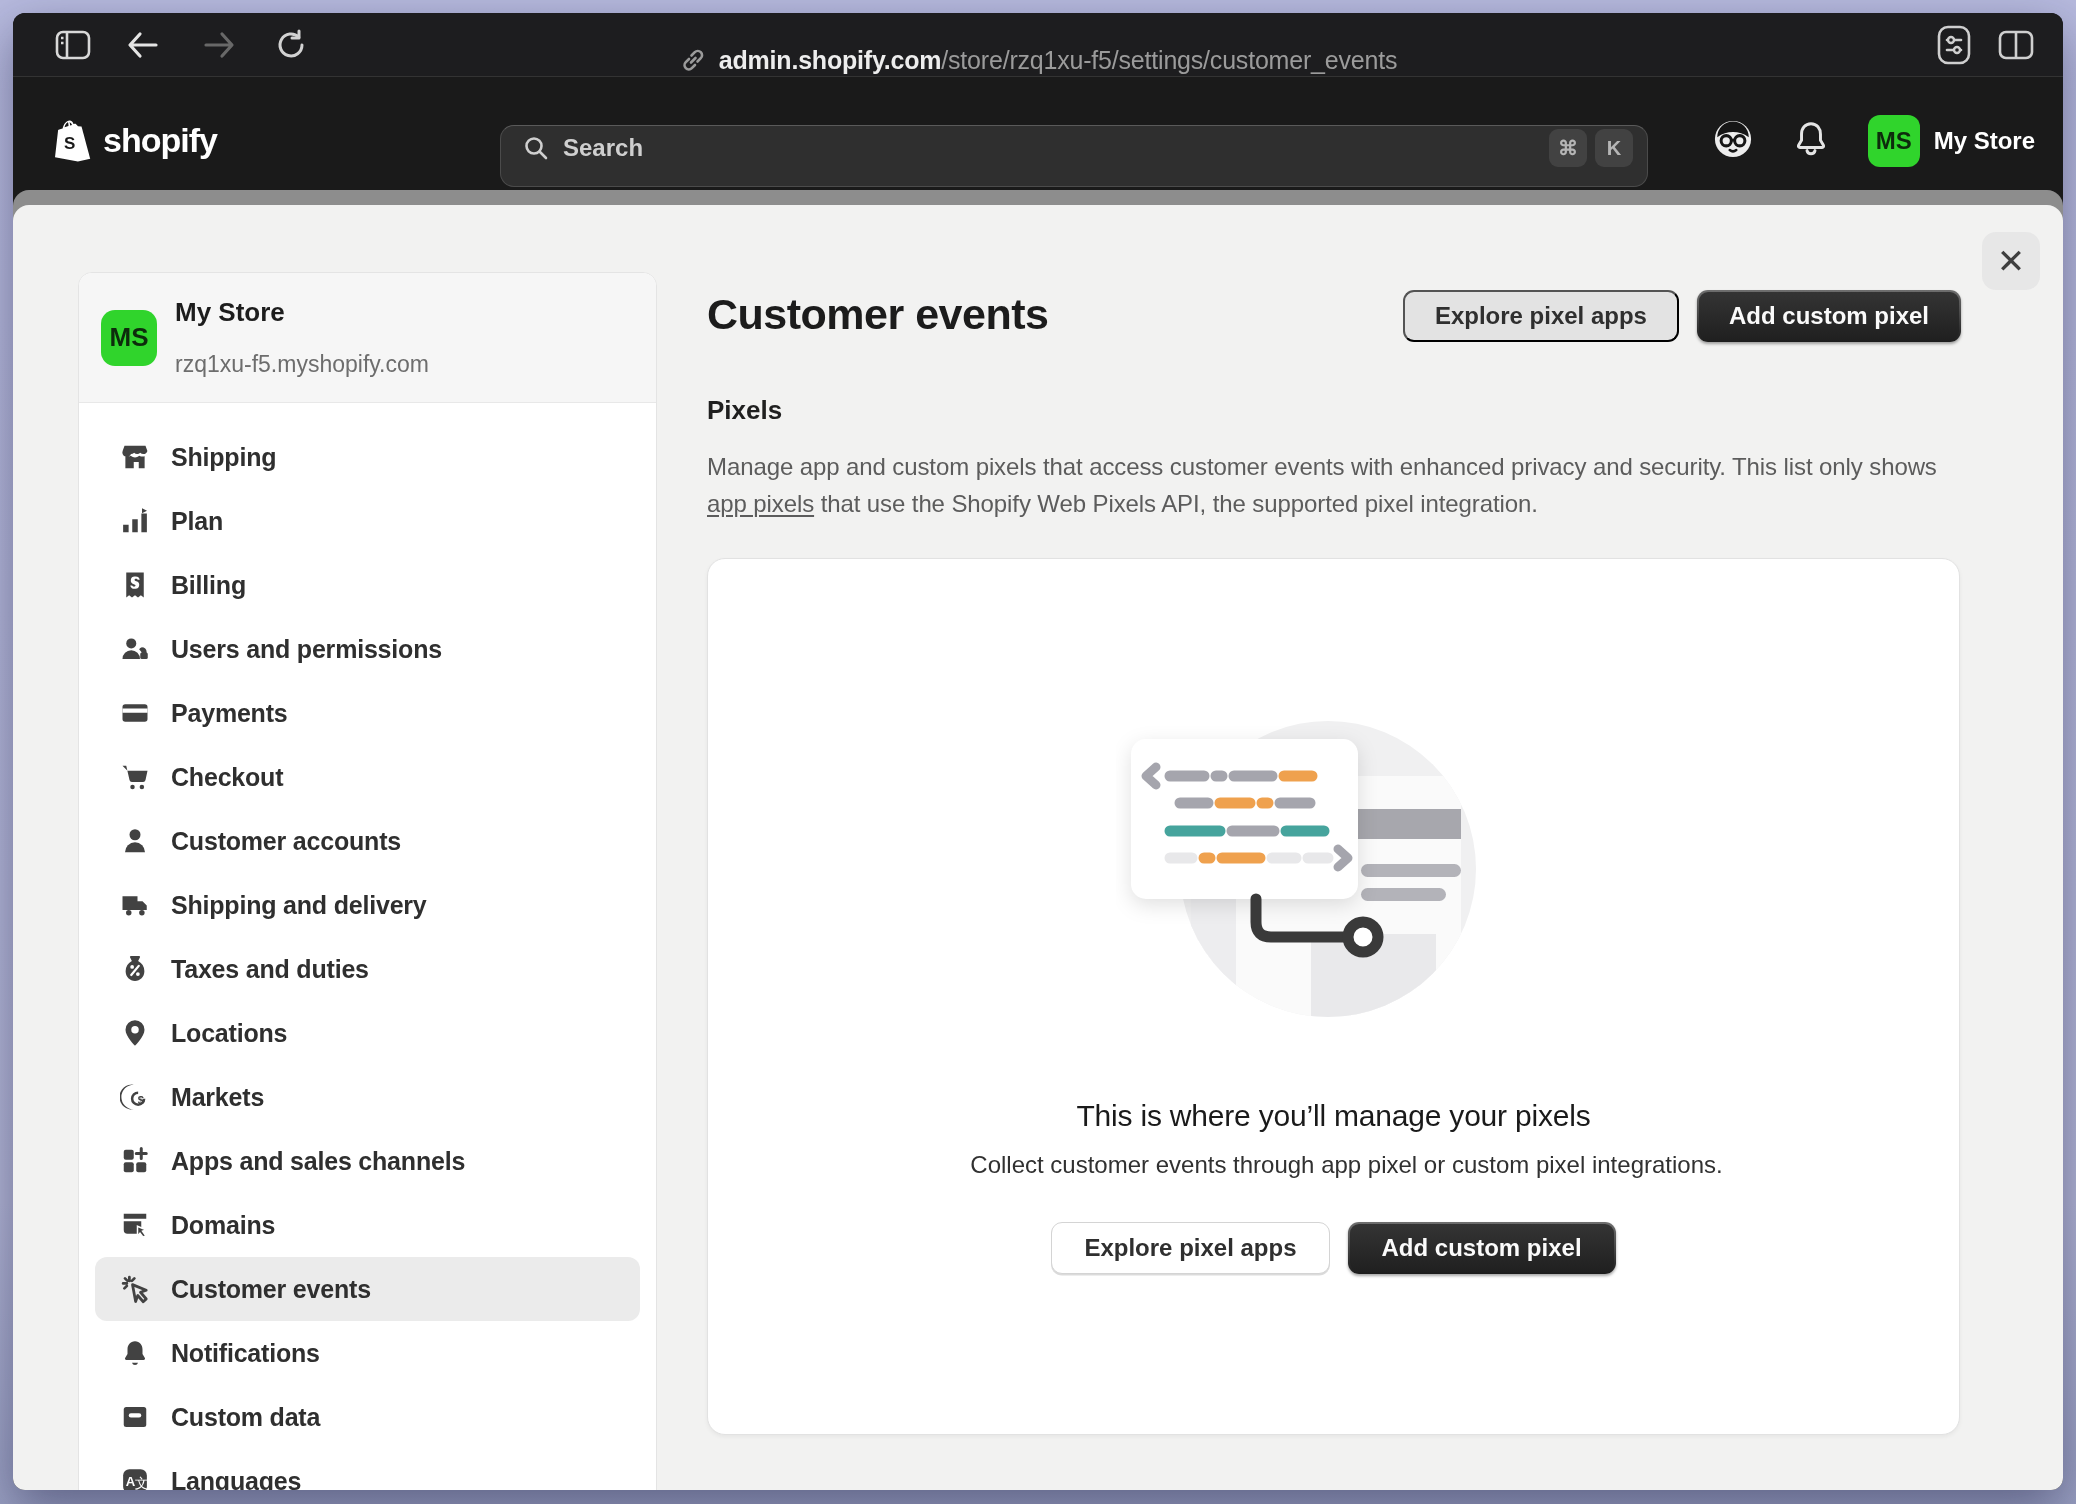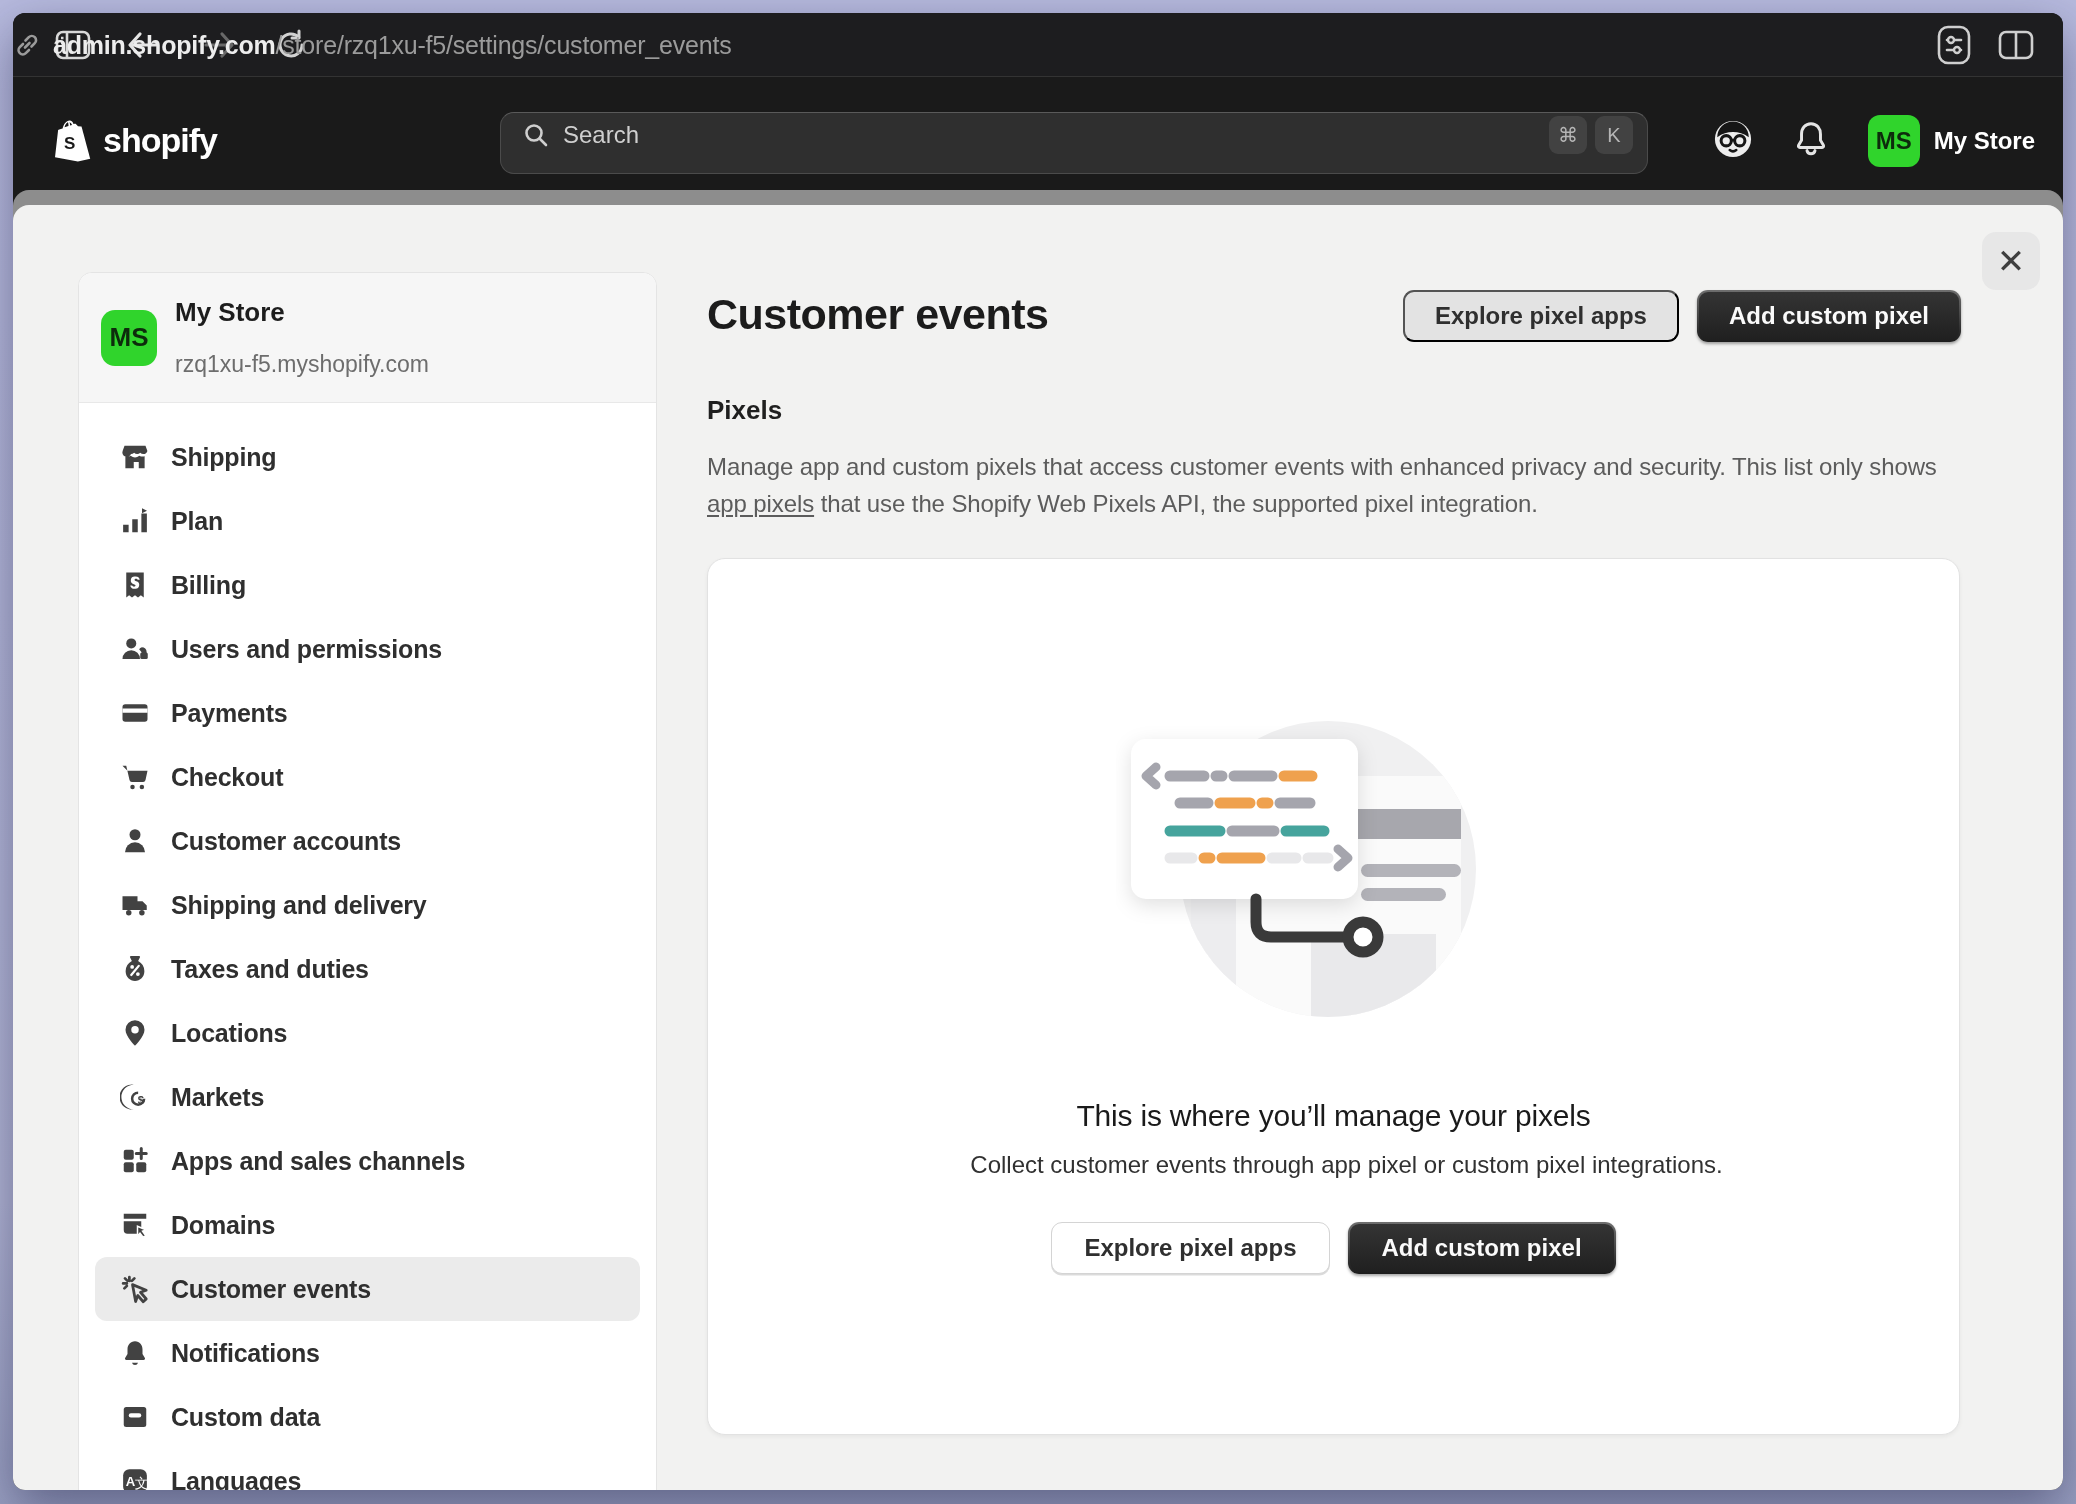--- a/index.html
+++ b/index.html
@@ -3,29 +3,29 @@
 <meta charset="utf-8">
 <style>
   * { margin:0; padding:0; box-sizing:border-box; }
   html,body { width:2076px; height:1504px; }
   body { font-family:"Liberation Sans", sans-serif; background:linear-gradient(180deg,#b7bade 0%,#b3b6d6 80%,#9aa0c2 100%); position:relative; overflow:hidden; }
   .window { position:absolute; left:13px; top:13px; width:2050px; height:1477px; border-radius:12px; background:#1a1a1a; overflow:hidden; box-shadow:0 18px 50px rgba(20,22,60,.45); }
 
   
   .toolbar { position:absolute; left:0; top:0; width:100%; height:64px; background:#1d1d1f; border-bottom:1px solid #333; }
   .tb-ico { position:absolute; top:0; height:64px; display:flex; align-items:center; justify-content:center; }
-  .url-wrap { position:absolute; left:0; top:0; width:100%; height:64px; display:flex; align-items:center; gap:12px; }
+  .url-wrap { position:absolute; left:0; top:15px; width:100%; height:64px; display:flex; align-items:center; justify-content:center; gap:12px; }
   .url { font-size:25px; letter-spacing:-.2px; color:#9b9b9b; white-space:nowrap; }
   .url b { color:#ededed; font-weight:700; }
 
   
   .appheader { position:absolute; left:0; top:64px; width:100%; height:127px; background:#1a1a1a; }
   .logo { position:absolute; left:40px; top:0; height:127px; display:flex; align-items:center; gap:10px; }
   .logo-word { color:#fff; font-size:34px; font-weight:800; letter-spacing:-1px; }
-  .search { position:absolute; left:487px; top:35px; width:1148px; height:62px; background:#2f2f2f; border:1px solid #4b4b4b; border-top-color:#5a5a5a; border-radius:14px; display:flex; align-items:center; padding:0 14px 16px 22px; }
+  .search { position:absolute; left:487px; top:48px; width:1148px; height:62px; background:#2f2f2f; border:1px solid #4b4b4b; border-top-color:#5a5a5a; border-radius:14px; display:flex; align-items:center; padding:0 14px 16px 22px;font-weight:bold; }
   .search-ph { color:#cfcfcf; font-size:24px; margin-left:14px; flex:1; }
   .key { width:38px; height:38px; border-radius:9px; background:#424242; color:#b5b5b5; font-size:20px; display:flex; align-items:center; justify-content:center; margin-left:8px; }
   .hdr-right { position:absolute; right:28px; top:0; height:127px; display:flex; align-items:center; gap:38px; }
   .avatar { width:52px; height:52px; border-radius:12px; background:var(--green,#30d42c); color:#0d2b0c; font-size:24px; font-weight:700; display:flex; align-items:center; justify-content:center; }
   .acct { display:flex; align-items:center; gap:14px; color:#fff; font-size:24px; font-weight:600; }
 
   
   .sheet-ghost { position:absolute; left:0; top:177px; width:100%; height:46px; border-radius:16px 16px 0 0; background:#8d8d8d; }
   .modal { position:absolute; left:0; top:192px; width:100%; height:1285px; border-radius:16px 16px 0 0; background:#f2f2f1; }
   .close-btn { position:absolute; left:1969px; top:27px; width:58px; height:58px; border-radius:14px; background:#e7e7e7; display:flex; align-items:center; justify-content:center; color:#3f3f3f; font-size:34px; line-height:1; cursor:pointer; }

